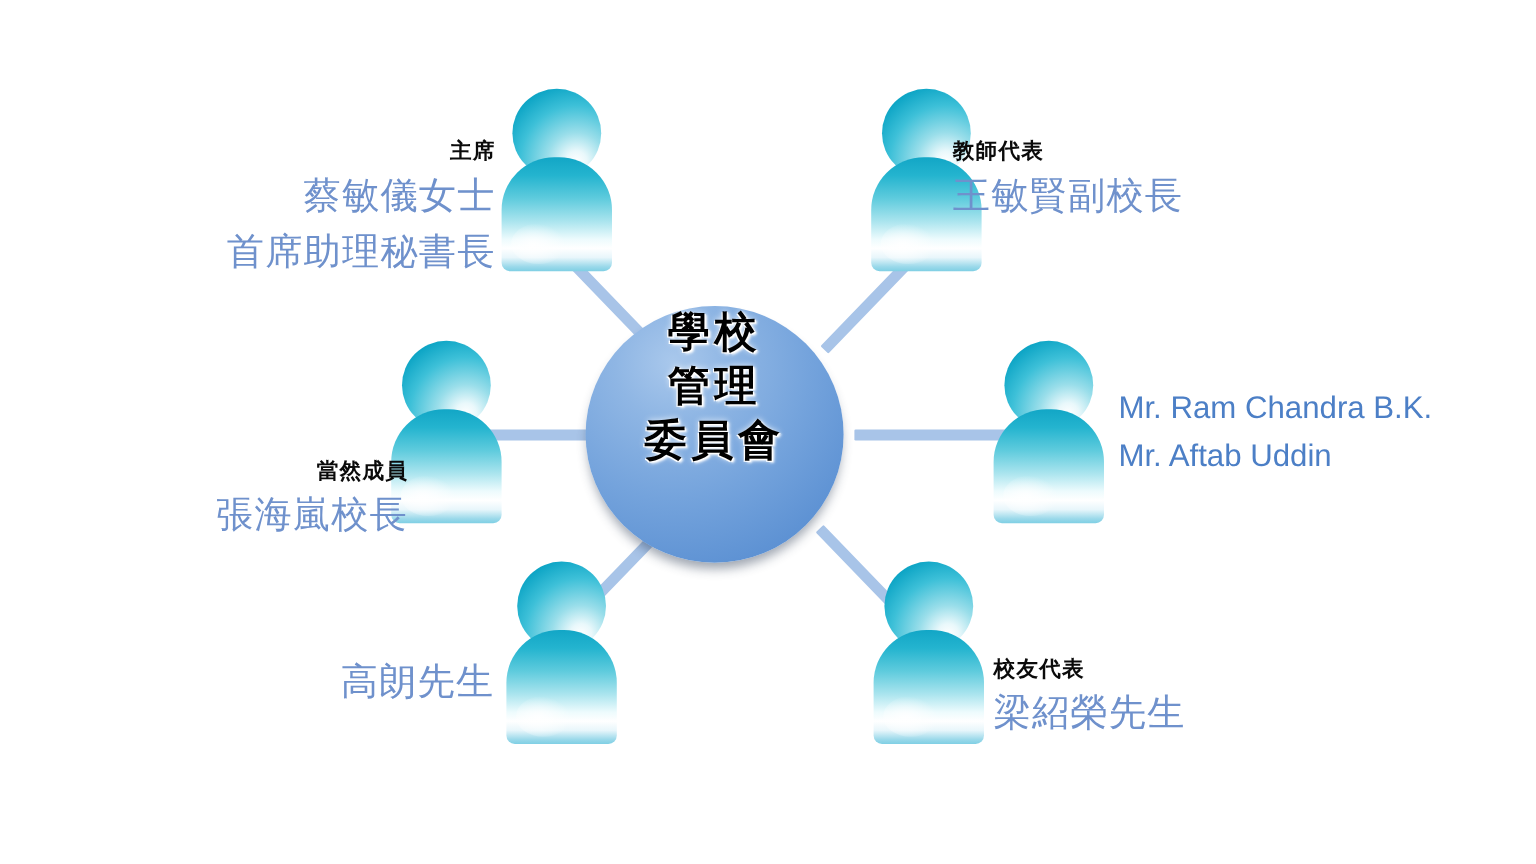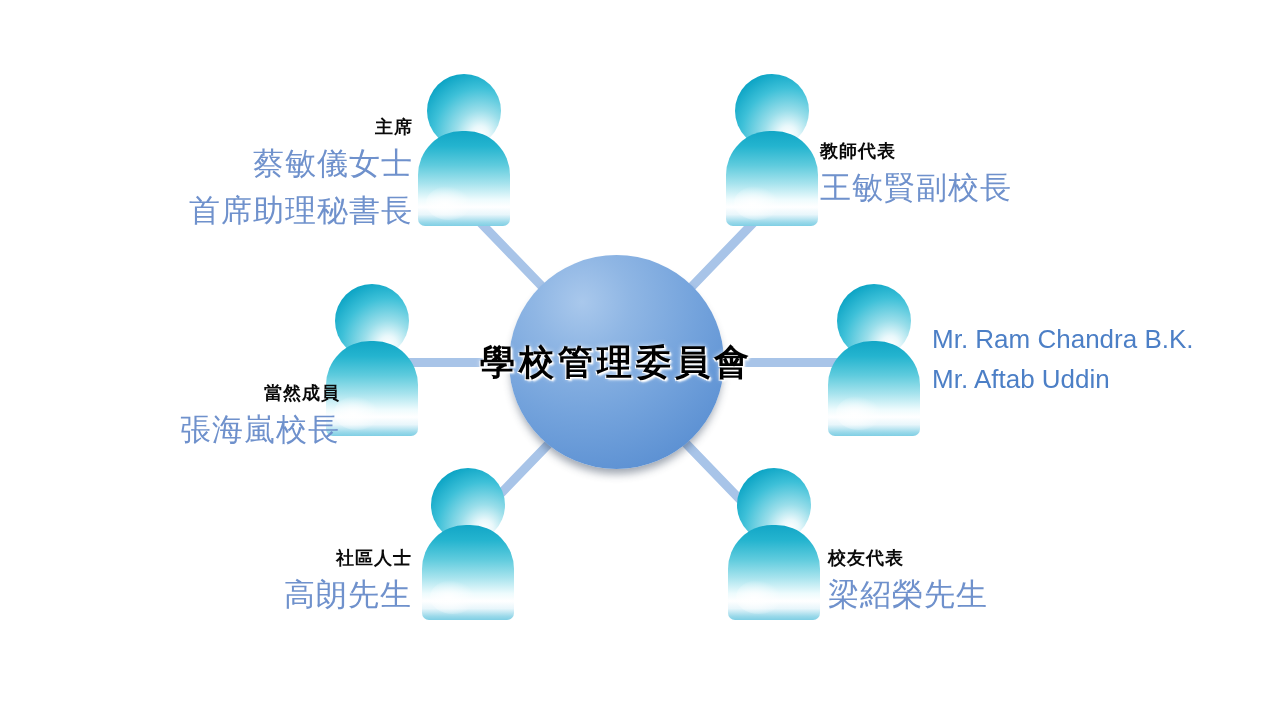--- a/index.html
+++ b/index.html
@@ -21,36 +21,35 @@
     position: absolute;
     height: 9px;
     background: #a8c4e8;
     transform-origin: 0% 50%;
     border-radius: 1px;
   }
 
   
   .hub {
     position: absolute;
-    left: 509px;
+    left: 488px;
     top: 255px;
     width: 215px;
     height: 214px;
     border-radius: 50%;
     background: radial-gradient(circle at 34% 22%,
                   #a9c8ec 0%,
                   #8fb6e4 22%,
                   #74a3dc 52%,
                   #5f93d4 78%,
                   #4f85cc 100%);
     box-shadow: 0 7px 9px -2px rgba(40,55,80,0.45);
     display: flex;
-    flex-direction: row;
+    flex-direction: column;
     align-items: center;
-    justify-content: center;
   }
   .hub-line {
     font-family: "DejaVu Sans", "Liberation Sans", sans-serif;
     font-size: 35px;
     font-weight: 700;
     color: #000000;
     letter-spacing: 4px;
     line-height: 1.28;
     text-shadow:
        1px 1px 0 #ffffff,
@@ -190,37 +189,36 @@
     <div class="hub-line">管理</div>
     <div class="hub-line">委員會</div>
   </div>
 
   <div class="label align-right" style="left:150px; top:114px; width:263px;">
     <div class="role">主席</div>
     <div class="name">蔡敏儀女士</div>
     <div class="name">首席助理秘書長</div>
   </div>
 
-  <div class="label align-left" style="left:820px; top:114px; width:300px;margin-top:24px;">
+  <div class="label align-left" style="left:794px; top:114px; width:300px;">
     <div class="role">教師代表</div>
     <div class="name">王敏賢副校長</div>
   </div>
 
   <div class="label align-right" style="left:108px; top:356px; width:232px;margin-top:24px;">
     <div class="role">當然成員</div>
     <div class="name">張海嵐校長</div>
   </div>
 
   <div class="label align-left" style="left:932px; top:320px; width:330px;">
     <div class="name en">Mr. Ram Chandra B.K.</div>
     <div class="name en">Mr. Aftab Uddin</div>
   </div>
 
   <div class="label align-right" style="left:172px; top:545px; width:240px;">
-    <div class="role">社區人士</div>
     <div class="name">高朗先生</div>
   </div>
 
   <div class="label align-left" style="left:828px; top:545px; width:250px;">
     <div class="role">校友代表</div>
     <div class="name">梁紹榮先生</div>
   </div>
 
 </div>
 

